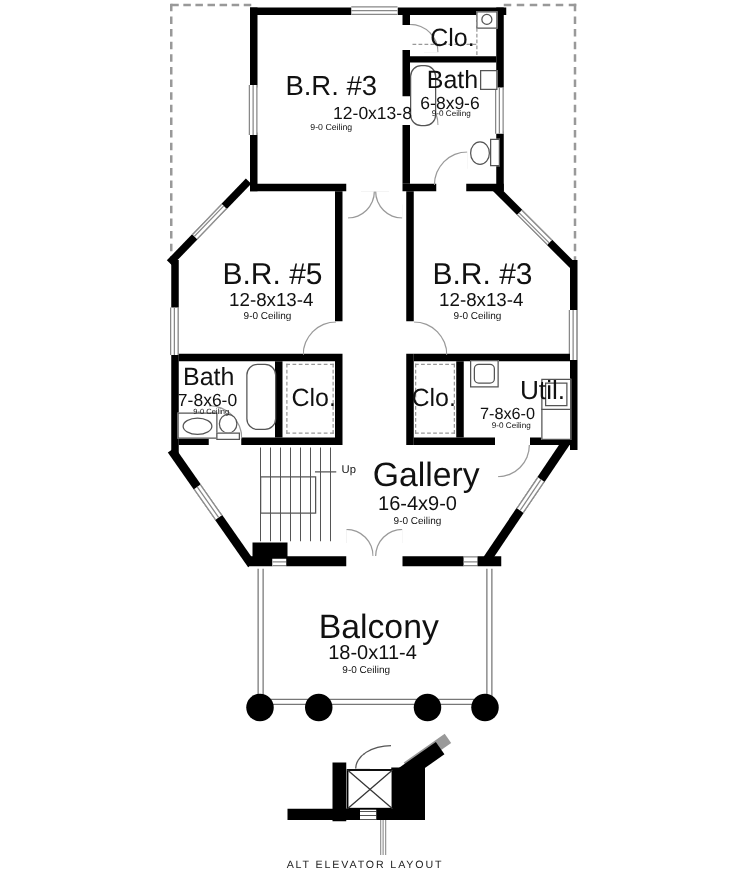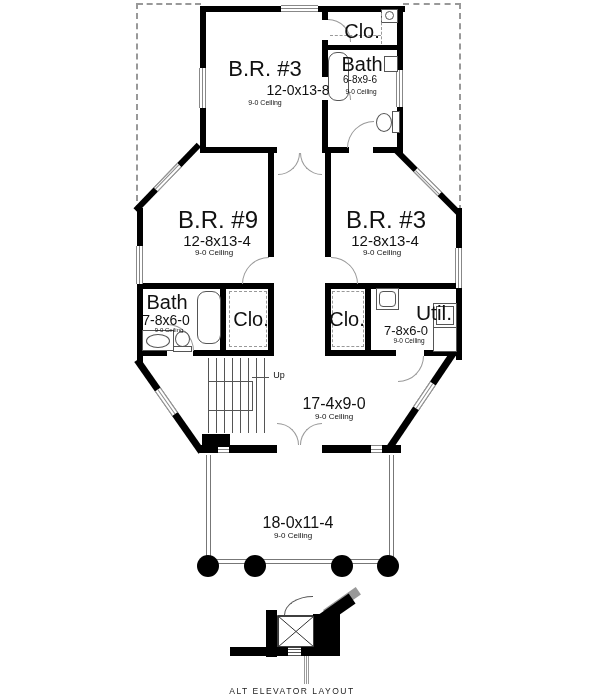--- a/index.html
+++ b/index.html
@@ -159,45 +159,47 @@
   <div class="arc br" style="left:284px;top:596px;width:29px;height:19px;border-color:#555;"></div>
   <div class="rail-v" style="left:304px;top:656px;height:28px;border-color:#999;background-image:linear-gradient(#999,#999);background-size:1px 100%;background-position:center;background-repeat:no-repeat;"></div>
 
   <div class="lbl" style="left:265px;top:58px;font-size:22px;">B.R. #3</div>
   <div class="lbl" style="left:265px;top:83px;font-size:14px;margin-left:33px;">12-0x13-8</div>
   <div class="lbl" style="left:265px;top:99px;font-size:7px;">9-0 Ceiling</div>
 
   <div class="lbl" style="left:362px;top:21px;font-size:20px;">Clo.</div>
 
   <div class="lbl" style="left:362px;top:54px;font-size:20px;">Bath</div>
-  <div class="lbl" style="left:360px;top:75px;font-size:10px;">6-8x9-6</div>
+  <div class="lbl" style="left:360px;top:75px;font-size:14px;">6-8x9-6</div>
   <div class="lbl" style="left:361px;top:89px;font-size:6.5px;">9-0 Ceiling</div>
 
-  <div class="lbl" style="left:218px;top:208px;font-size:24px;">B.R. #9</div>
+  <div class="lbl" style="left:218px;top:208px;font-size:24px;">B.R. #5</div>
   <div class="lbl" style="left:217px;top:233px;font-size:15px;">12-8x13-4</div>
   <div class="lbl" style="left:214px;top:249px;font-size:8px;">9-0 Ceiling</div>
 
   <div class="lbl" style="left:386px;top:208px;font-size:24px;">B.R. #3</div>
   <div class="lbl" style="left:385px;top:233px;font-size:15px;">12-8x13-4</div>
   <div class="lbl" style="left:382px;top:249px;font-size:8px;">9-0 Ceiling</div>
 
   <div class="lbl" style="left:167px;top:292px;font-size:20px;">Bath</div>
   <div class="lbl" style="left:166px;top:313px;font-size:14px;">7-8x6-0</div>
   <div class="lbl" style="left:169px;top:327px;font-size:6px;">9-0 Ceiling</div>
 
   <div class="lbl" style="left:251px;top:309px;font-size:20px;">Clo.</div>
   <div class="lbl" style="left:347px;top:309px;font-size:20px;">Clo.</div>
 
   <div class="lbl" style="left:410px;top:302px;font-size:21px;margin-left:24px;">Util.</div>
   <div class="lbl" style="left:406px;top:324px;font-size:13px;">7-8x6-0</div>
   <div class="lbl" style="left:409px;top:338px;font-size:6.5px;">9-0 Ceiling</div>
 
-  <div class="lbl" style="left:334px;top:396px;font-size:16px;">17-4x9-0</div>
+  <div class="lbl" style="left:341px;top:367px;font-size:27px;">Gallery</div>
+  <div class="lbl" style="left:334px;top:396px;font-size:16px;">16-4x9-0</div>
   <div class="lbl" style="left:334px;top:413px;font-size:8px;">9-0 Ceiling</div>
 
+  <div class="lbl" style="left:303px;top:488px;font-size:27px;">Balcony</div>
   <div class="lbl" style="left:298px;top:515px;font-size:16px;">18-0x11-4</div>
   <div class="lbl" style="left:293px;top:532px;font-size:8px;">9-0 Ceiling</div>
 
   <div class="lbl" style="left:279px;top:371px;font-size:9px;">Up</div>
 
   <div class="lbl" style="left:292px;top:687px;font-size:8.5px;letter-spacing:1.5px;color:#222;">ALT ELEVATOR LAYOUT</div>
 
 </div>
 
 </body></html>

